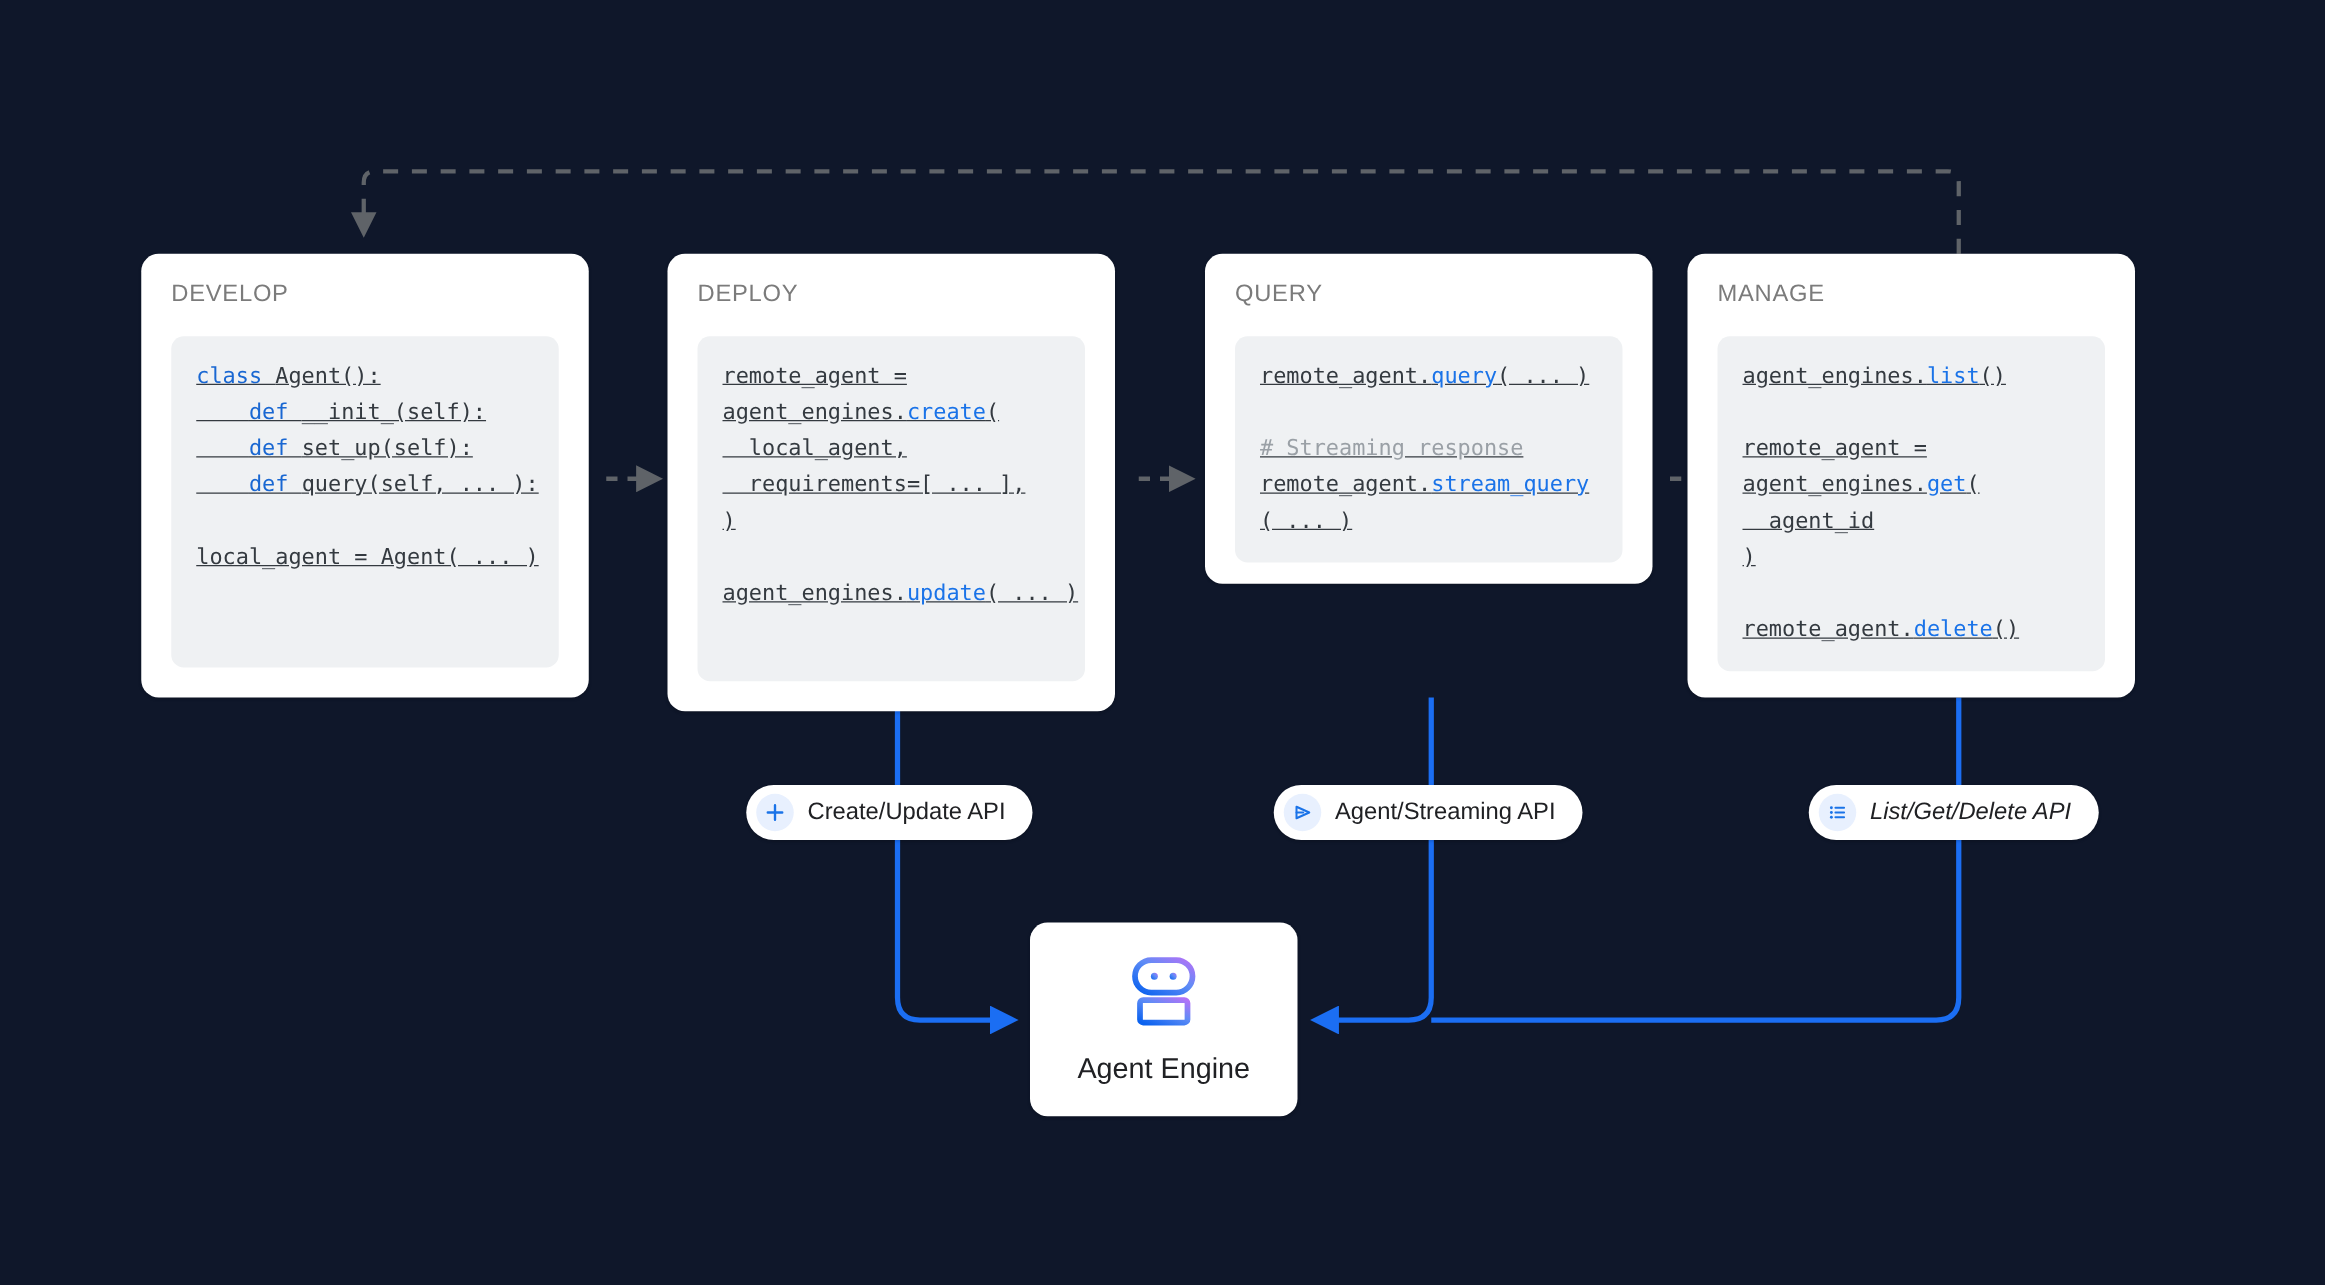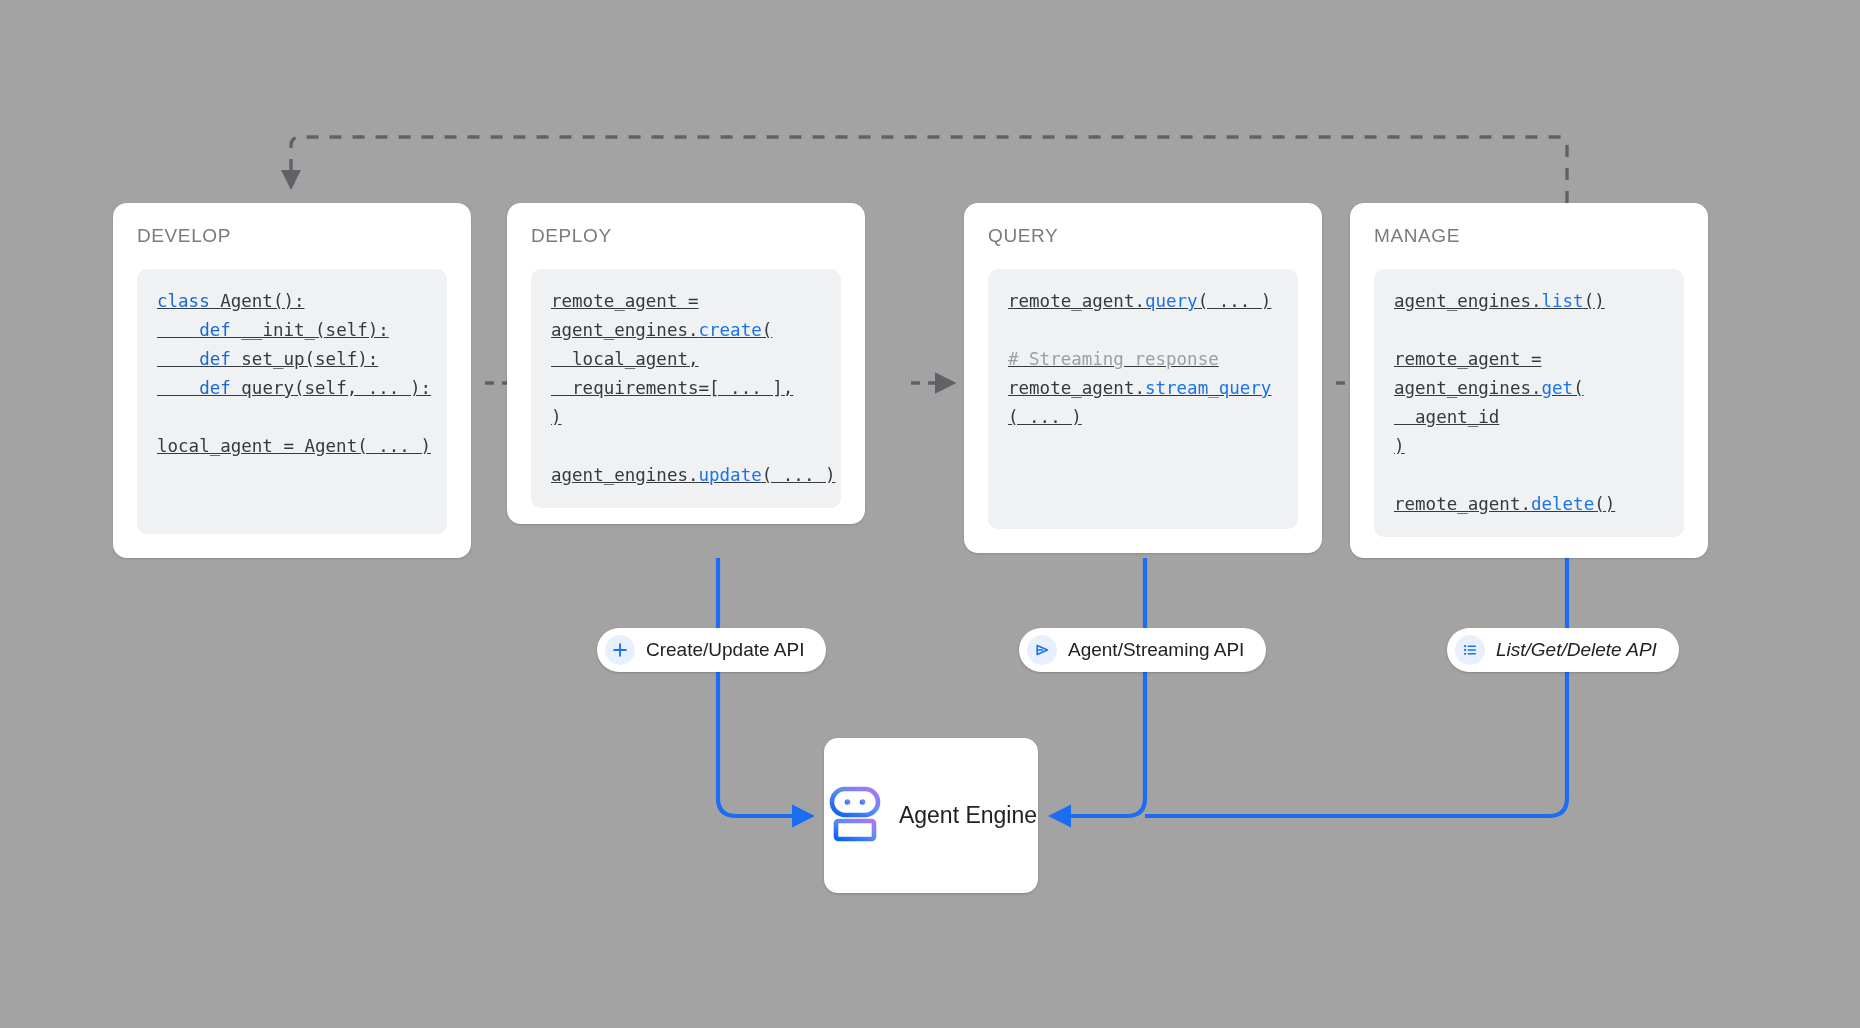--- a/index.html
+++ b/index.html
@@ -7,21 +7,21 @@
     width: 1860px;
     height: 1028px;
     background: #f3f2f0;
     font-family: "Liberation Sans", sans-serif;
     overflow: hidden;
   }
   #stage {
     position: relative;
     width: 1860px;
     height: 1028px;
-    background: #a3a3a3;
+    background: #0f172a;
   }
 
   
   .card {
     position: absolute;
     background: #ffffff;
     border-radius: 14px;
     box-shadow: 0 1px 3px rgba(0,0,0,0.10), 0 1px 2px rgba(0,0,0,0.06);
     padding: 22px 24px 24px 24px;
     display: flex;
@@ -45,22 +45,22 @@
     line-height: 29px;
     color: #343a40;
     white-space: pre;
     text-decoration: underline;
   }
   .kw   { color: #1967d2; }
   .fn   { color: #1a73e8; }
   .cmt  { color: #9aa0a6; }
 
   .card-develop { left: 113px;  top: 203px; width: 358px; height: 355px; }
-  .card-deploy  { left: 507px;  top: 203px; width: 358px; height: 321px; }
-  .card-query   { left: 964px;  top: 203px; width: 358px; height: 350px; }
+  .card-deploy  { left: 534px;  top: 203px; width: 358px; height: 366px; }
+  .card-query   { left: 964px;  top: 203px; width: 358px; height: 264px; }
   .card-manage  { left: 1350px; top: 203px; width: 358px; height: 355px; }
 
   
   .pill {
     position: absolute;
     height: 44px;
     background: #ffffff;
     border-radius: 22px;
     box-shadow: 0 1px 3px rgba(0,0,0,0.13), 0 1px 2px rgba(0,0,0,0.07);
     display: flex;
@@ -89,20 +89,21 @@
 
   
   .engine {
     position: absolute;
     left: 824px; top: 738px;
     width: 214px; height: 155px;
     background: #ffffff;
     border-radius: 14px;
     box-shadow: 0 1px 3px rgba(0,0,0,0.12), 0 1px 2px rgba(0,0,0,0.07);
     display: flex;
+    flex-direction: column;
     align-items: center;
     justify-content: center;
     gap: 14px;
     z-index: 6;
   }
   .engine-label {
     font-size: 23px;
     color: #202124;
     white-space: nowrap;
   }

